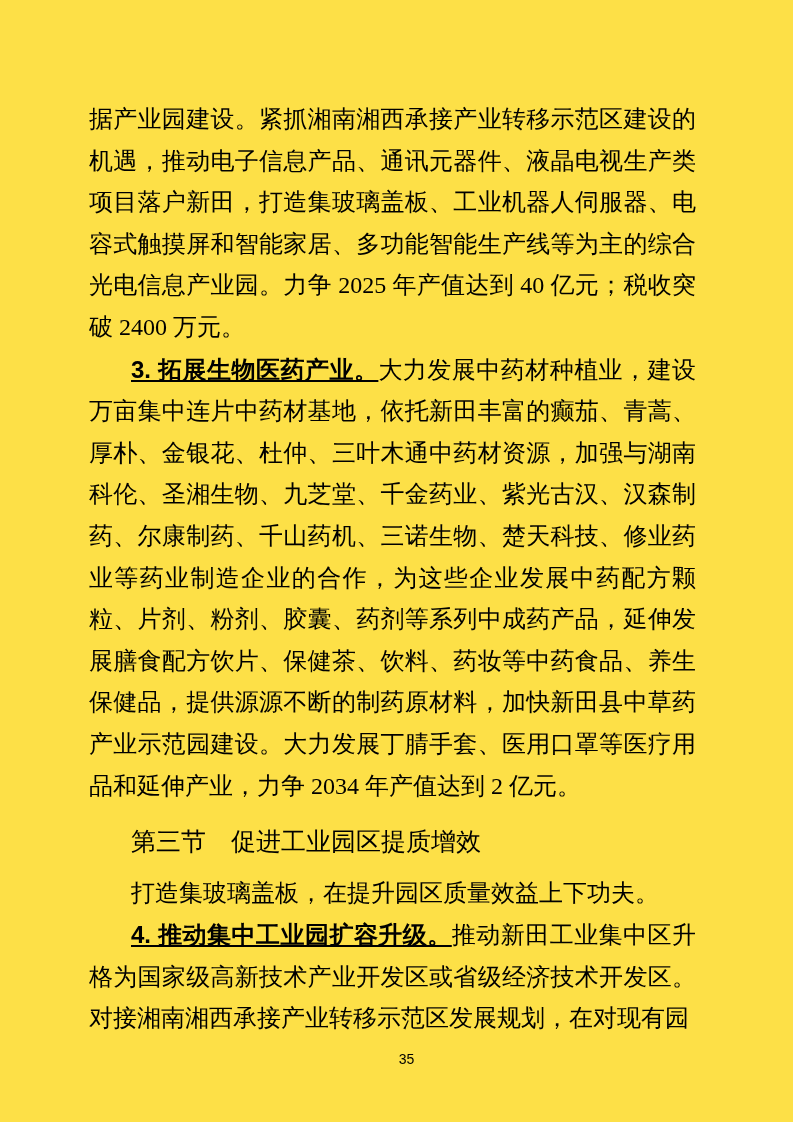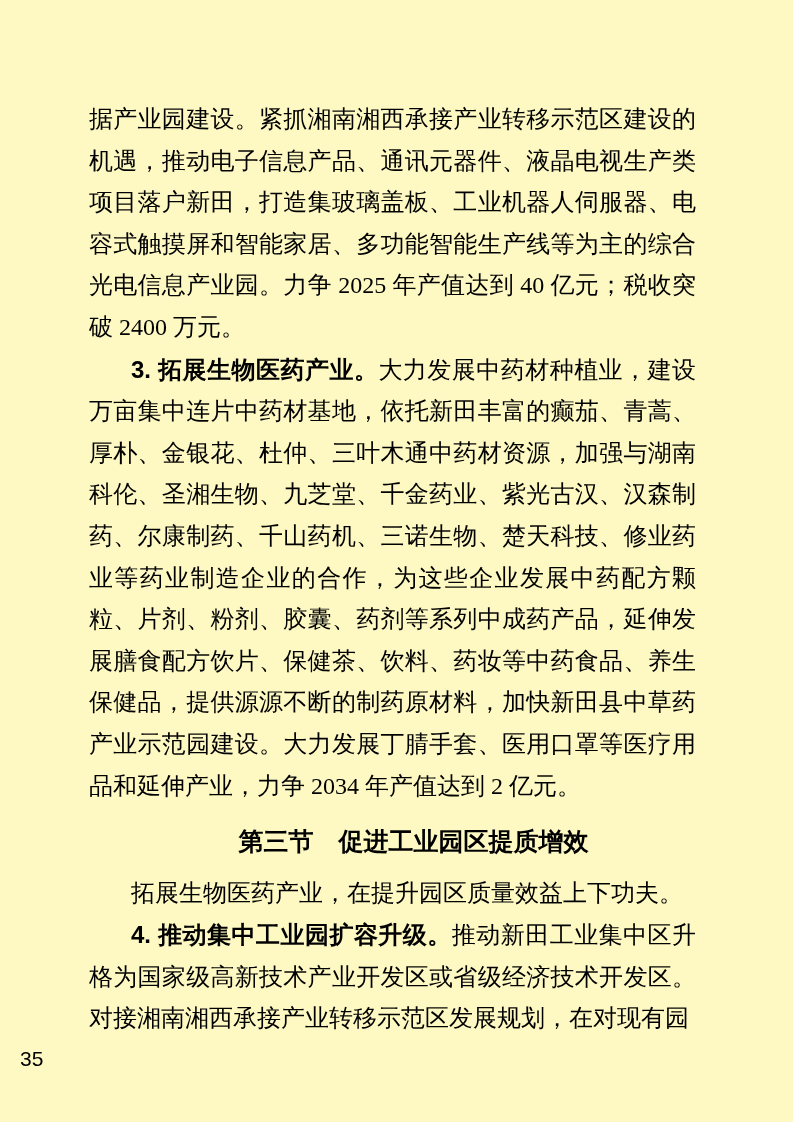--- a/index.html
+++ b/index.html
@@ -11,78 +11,79 @@
     width: 793px;
     height: 1122px;
     position: relative;
     overflow: hidden;
     font-family: "Liberation Serif", "DejaVu Serif", serif;
     color: #000000;
   }
   .page {
     position: absolute;
     inset: 0;
-    background: #fef9c3;
+    background: #fde047;
   }
   .text-block {
     position: absolute;
     left: 89px;
     top: 99px;
     width: 607px;
   }
   p.para {
     margin: 0;
     font-size: 24px;
     line-height: 41.6px;
     text-align: justify;
     word-break: break-all;
   }
   .indent {
     text-indent: 42px;
   }
   .lead {
     font-weight: 700;
     font-family: "Liberation Sans", "DejaVu Sans", sans-serif;
+    text-decoration: underline;
   }
   .section-heading {
     margin: 14px 0 10px 0;
     font-size: 25px;
     line-height: 41.6px;
-    font-weight: 700;
+    font-weight: 400;
     font-family: "Liberation Sans", "DejaVu Sans", sans-serif;
     text-indent: 42px;
-    text-align: center;
+    text-align: left;
   }
   .page-number {
     position: absolute;
     left: 0;
     right: 0;
     top: 1046px;
-    text-align: left;
-    font-size: 21px;
+    text-align: center;
+    font-size: 14px;
     line-height: 26px;
     font-family: "Liberation Sans", "DejaVu Sans", sans-serif;
     color: #000000;
     padding-left: 20px;
   }
 </style>
 </head>
 <body>
 
 <div class="page">
 
   <div class="text-block">
 
     <p class="para">据产业园建设。紧抓湘南湘西承接产业转移示范区建设的机遇，推动电子信息产品、通讯元器件、液晶电视生产类项目落户新田，打造集玻璃盖板、工业机器人伺服器、电容式触摸屏和智能家居、多功能智能生产线等为主的综合光电信息产业园。力争 2025 年产值达到 40 亿元；税收突破 2400 万元。</p>
 
     <p class="para indent"><span class="lead">3. 拓展生物医药产业。</span><span>大力发展中药材种植业，建设万亩集中连片中药材基地，依托新田丰富的癫茄、青蒿、厚朴、金银花、杜仲、三叶木通中药材资源，加强与湖南科伦、圣湘生物、九芝堂、千金药业、紫光古汉、汉森制药、尔康制药、千山药机、三诺生物、楚天科技、修业药业等药业制造企业的合作，为这些企业发展中药配方颗粒、片剂、粉剂、胶囊、药剂等系列中成药产品，延伸发展膳食配方饮片、保健茶、饮料、药妆等中药食品、养生保健品，提供源源不断的制药原材料，加快新田县中草药产业示范园建设。大力发展丁腈手套、医用口罩等医疗用品和延伸产业，力争 2034 年产值达到 2 亿元。</span></p>
 
     <h2 class="section-heading">第三节　促进工业园区提质增效</h2>
 
-    <p class="para indent">拓展生物医药产业，在提升园区质量效益上下功夫。</p>
+    <p class="para indent">打造集玻璃盖板，在提升园区质量效益上下功夫。</p>
 
     <p class="para indent"><span class="lead">4. 推动集中工业园扩容升级。</span><span>推动新田工业集中区升格为国家级高新技术产业开发区或省级经济技术开发区。对接湘南湘西承接产业转移示范区发展规划，在对现有园</span></p>
 
   </div>
 
   <div class="page-number">35</div>
 
 </div>
 
 </body></html>

